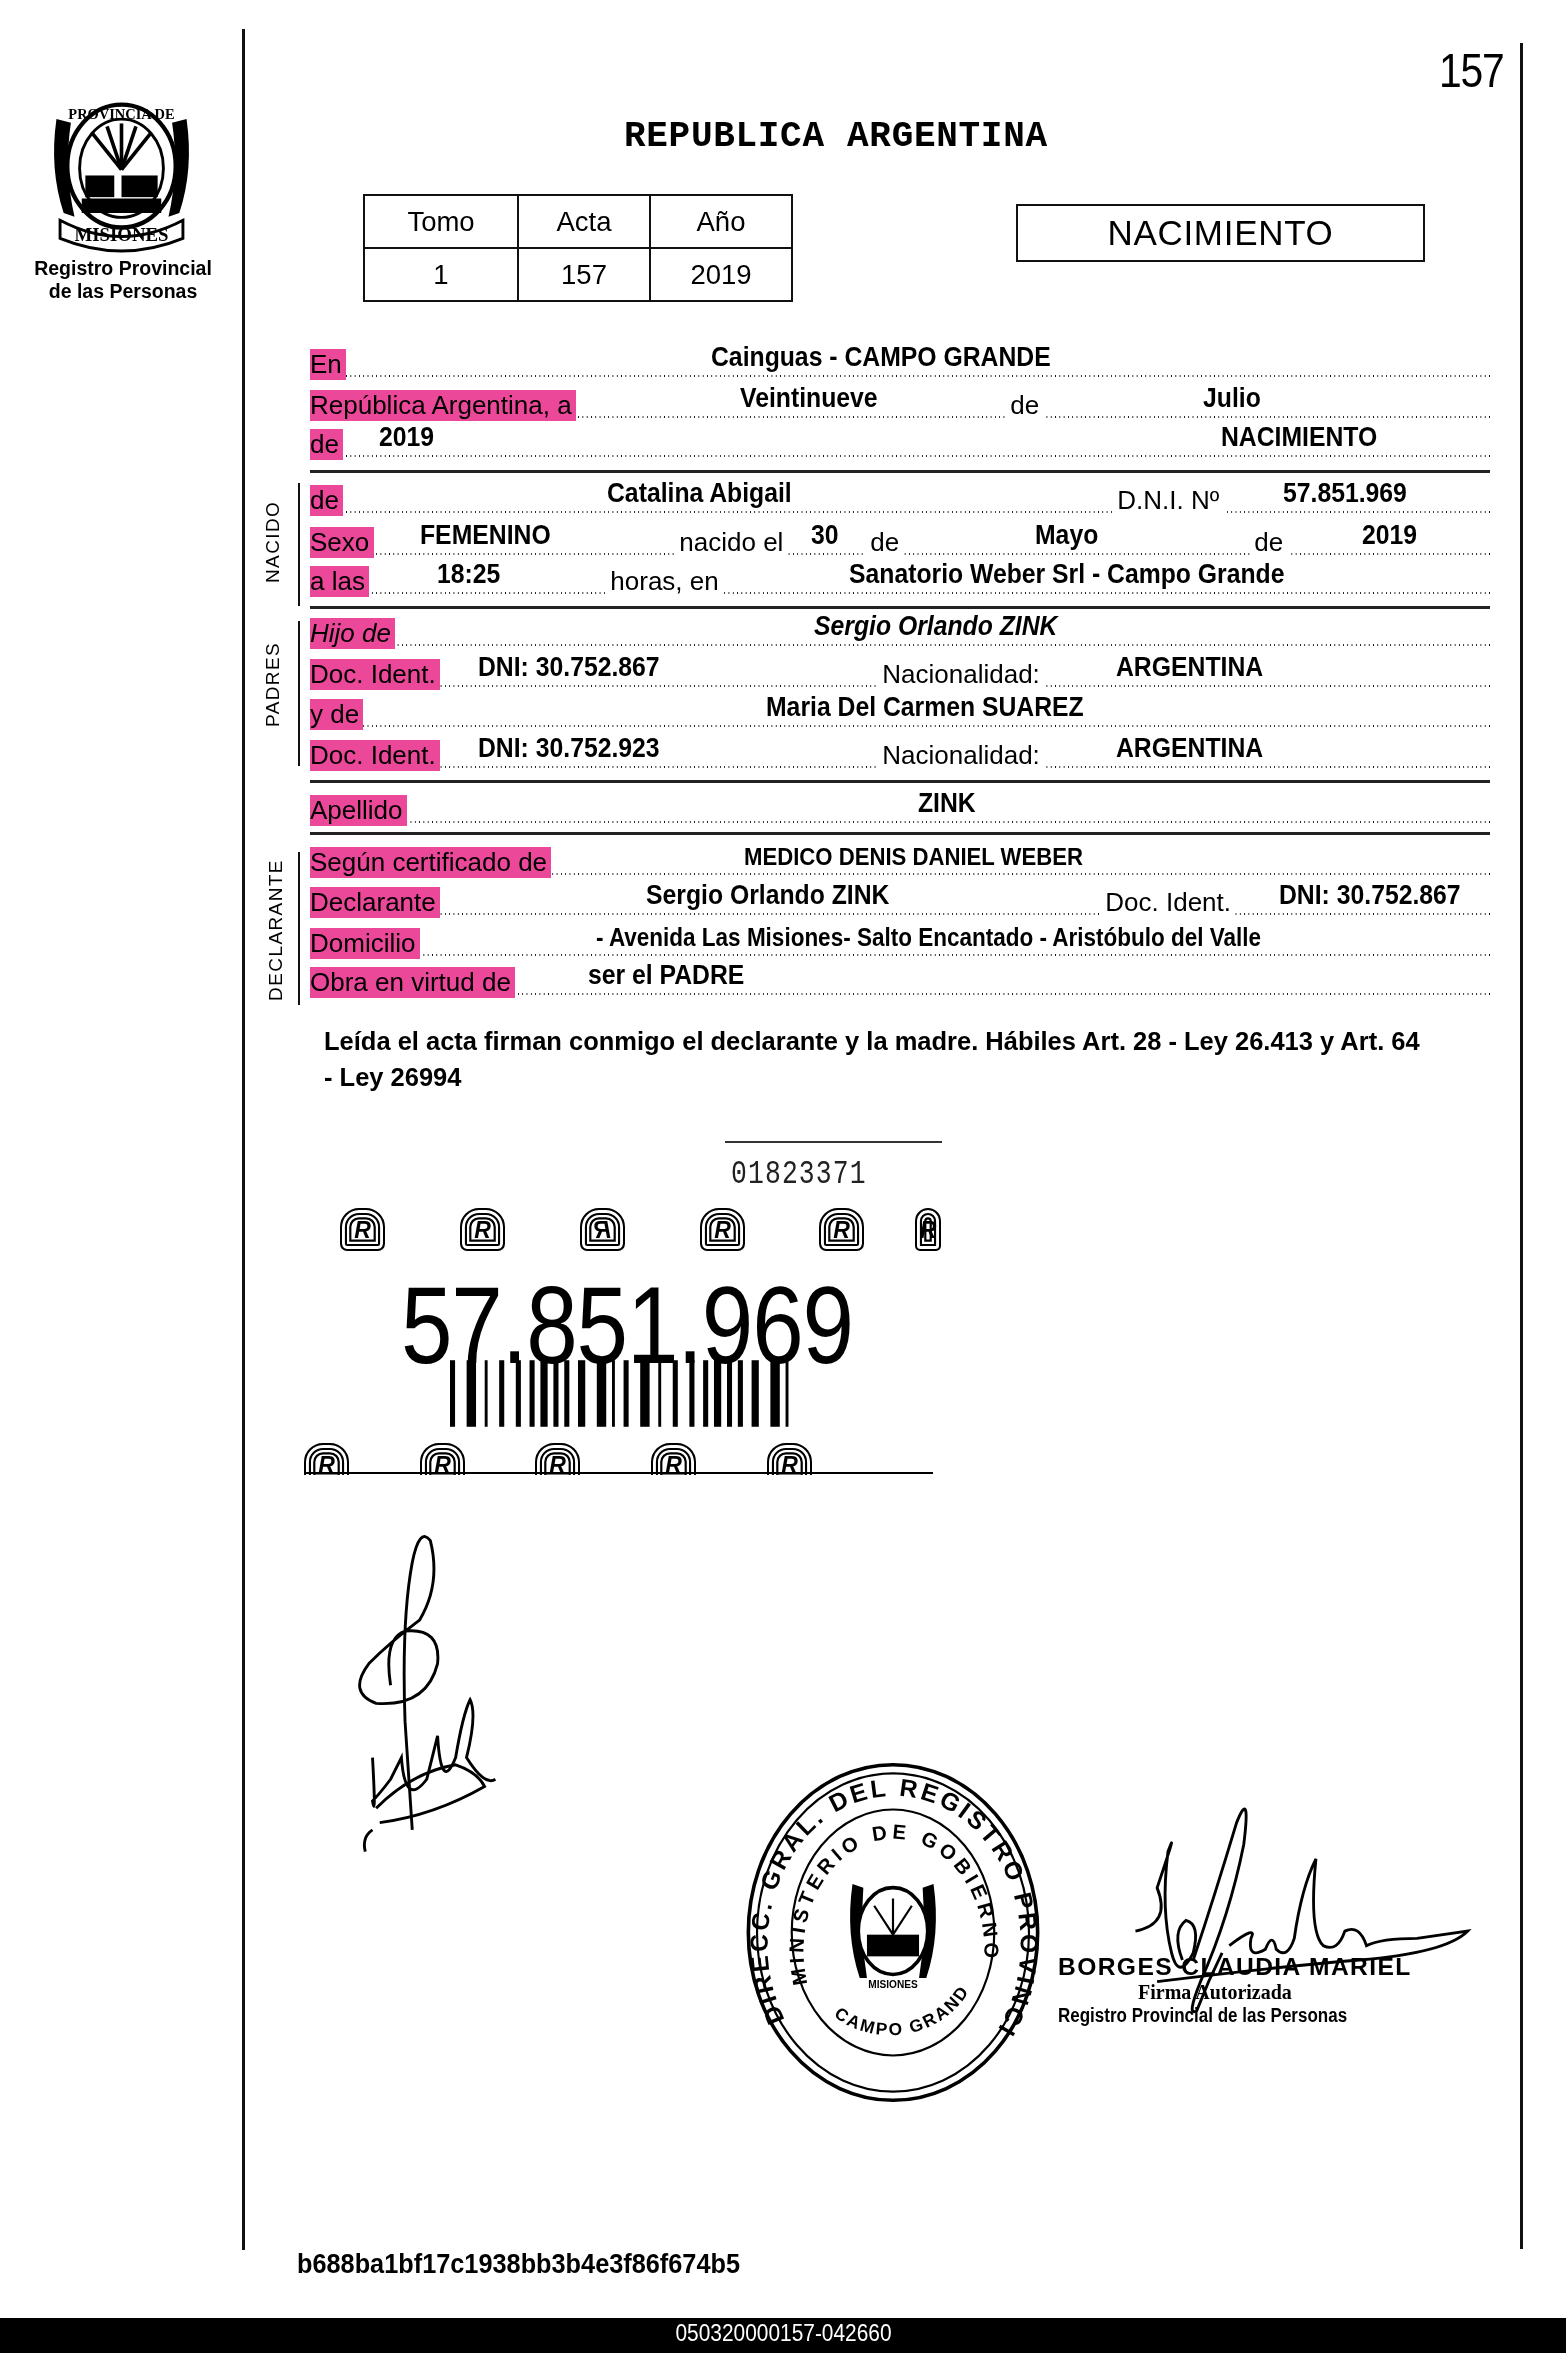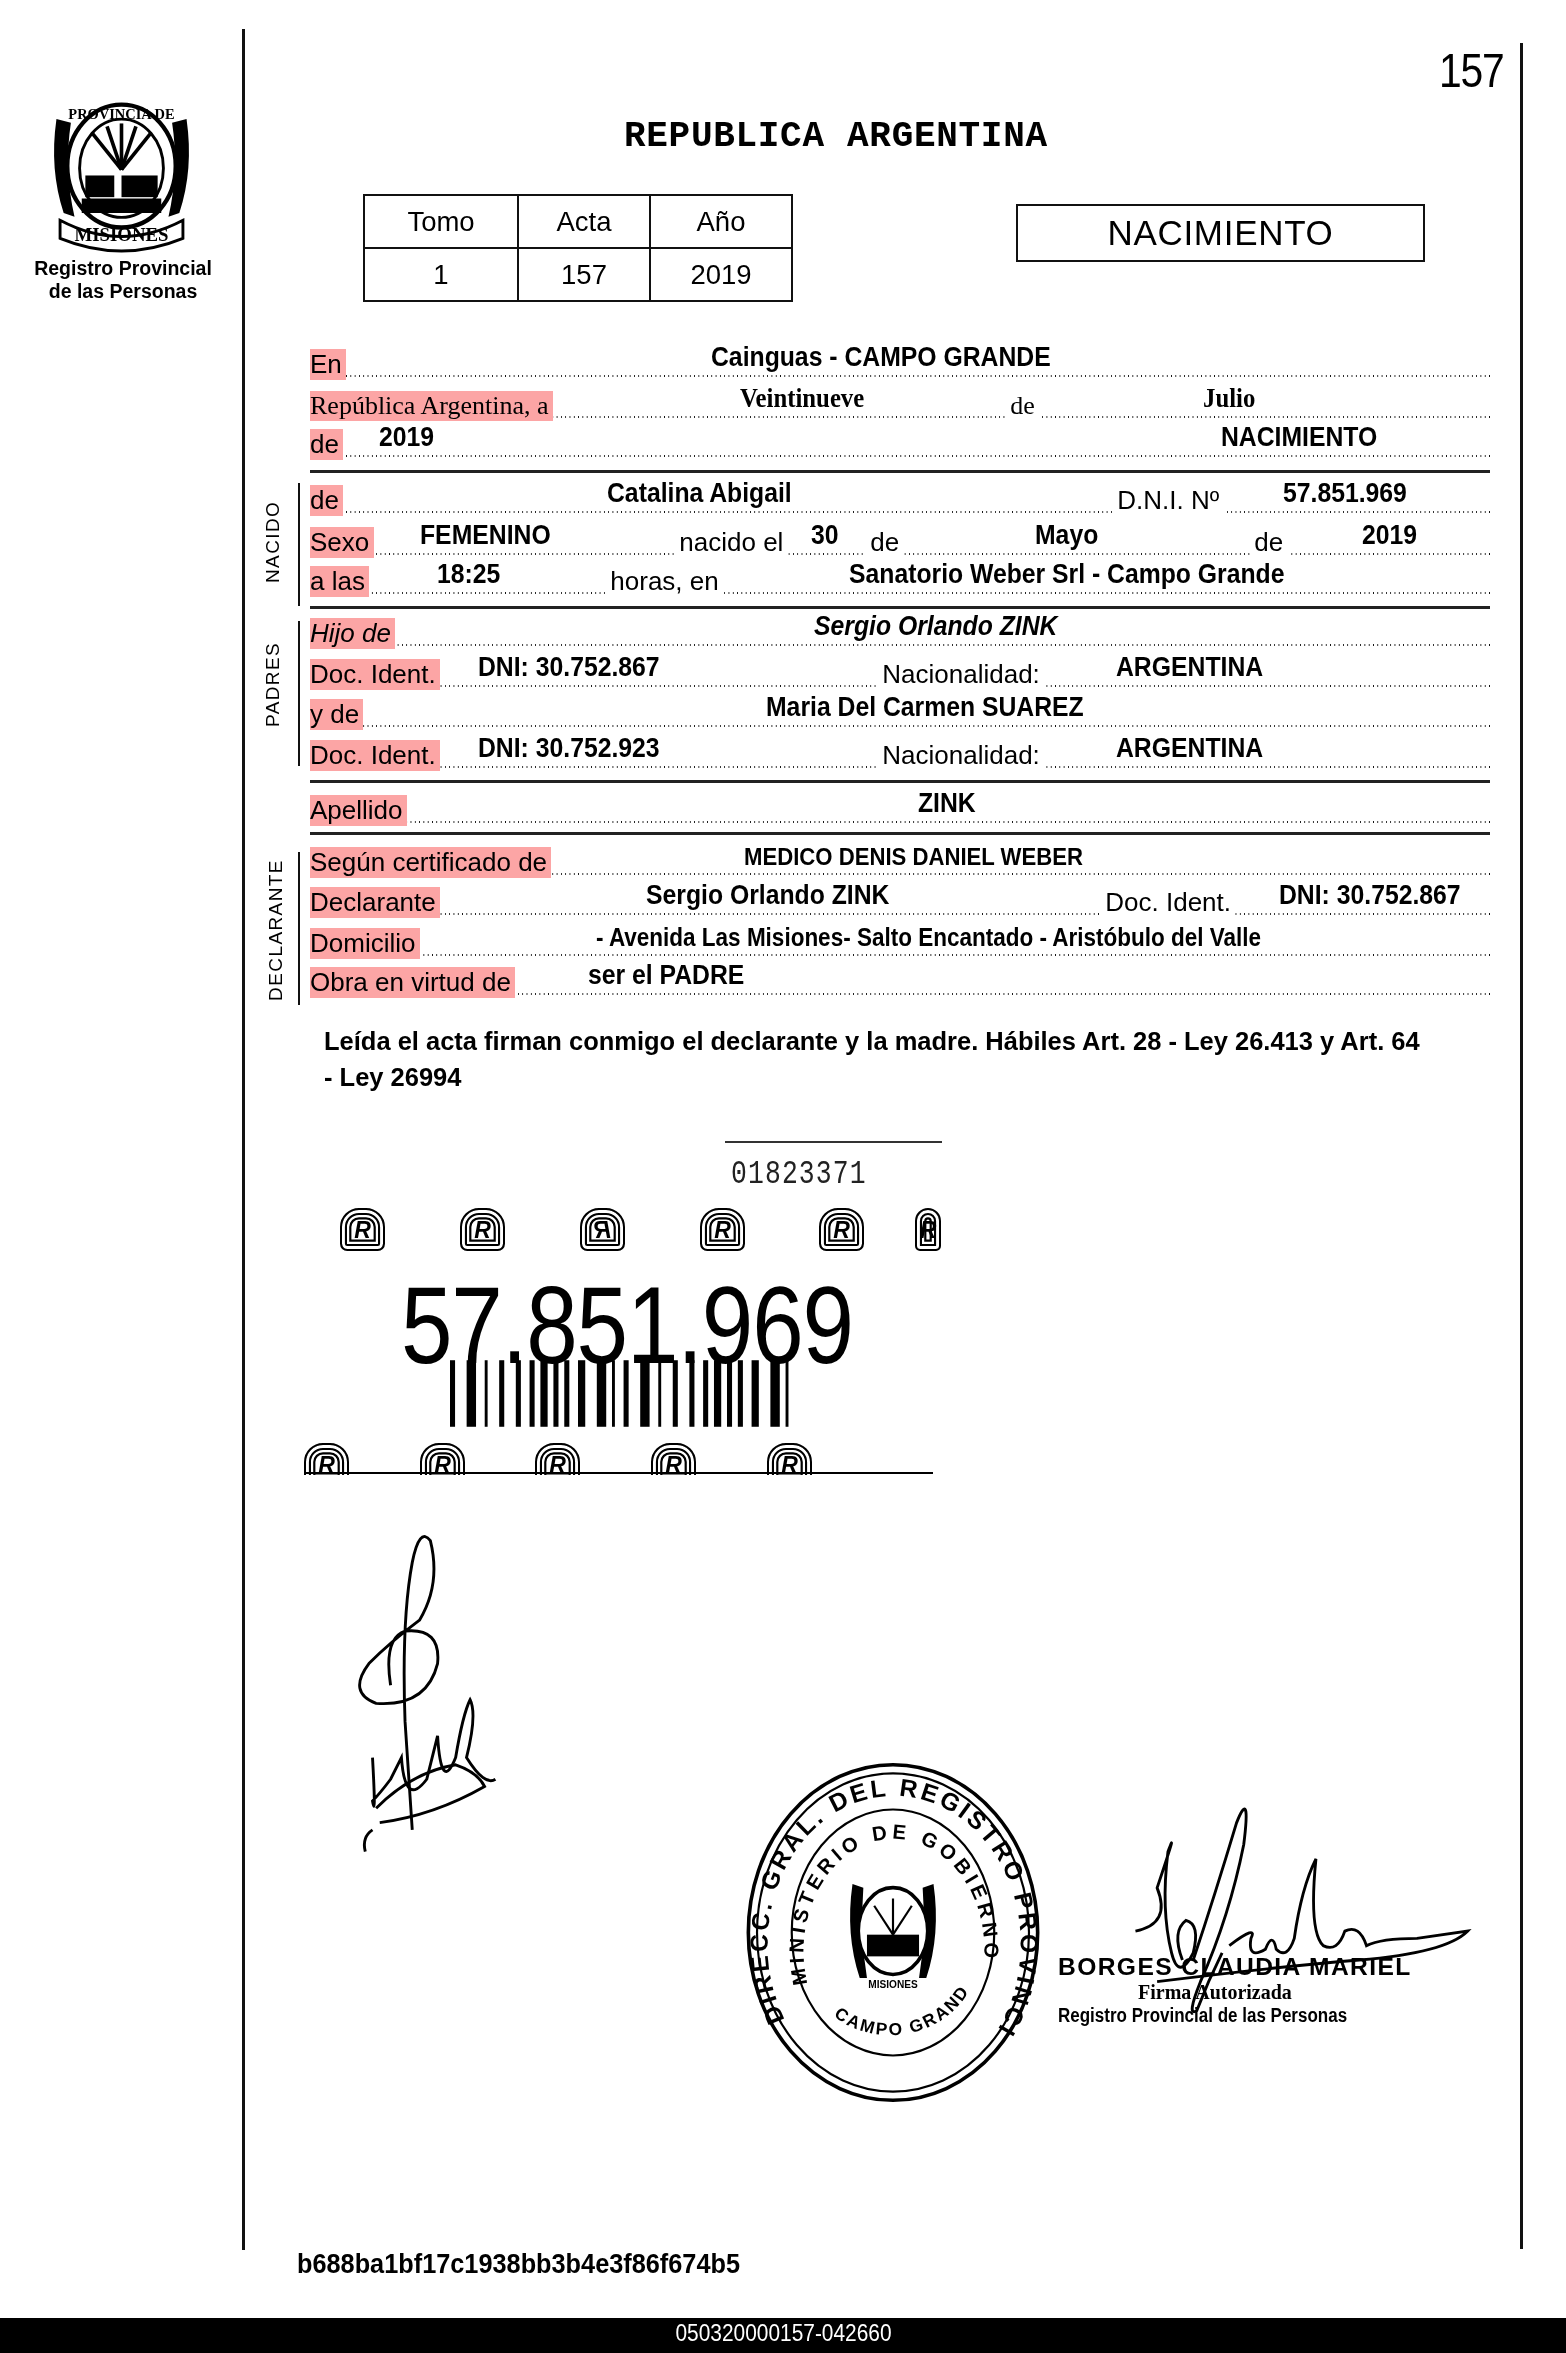--- a/index.html
+++ b/index.html
@@ -25,21 +25,21 @@
   .record-table { left: 363px; top: 194px; border-collapse: collapse; padding-left: 24px; }
   .record-table td { border: 2.9px solid #111; width: 135px; height: 51px; text-align: center; font-size: 27.5px; padding: 0; }
   .record-table td.c0 { width: 152px; }
   .record-table td.c1 { width: 130px; }
   .record-table td.c2 { width: 140px; }
 
   .type-box { left: 1016px; top: 204px; width: 405px; height: 54px; border: 2.9px solid #111; text-align: center; font-size: 35px; line-height: 54px; letter-spacing: 0.7px; }
 
   
   .row { position: absolute; left: 310px; width: 1180px; height: 36px; }
-  .row .lbl { position: absolute; bottom: 2.9px; font-size: 26px; white-space: nowrap; background: #fca5a5; padding-right: 4.3px; z-index: 2; margin-top: 40px; }
+  .row .lbl { position: absolute; bottom: 2.9px; font-size: 26px; white-space: nowrap; background: #ec4899; padding-right: 4.3px; z-index: 2; margin-top: 40px; }
   .row .dots { position: absolute; left: 0; right: 0; bottom: 5.8px; height: 2.2px;
     background-image: radial-gradient(circle, #111 0.8px, transparent 1px);
     background-size: 4.3px 2.2px; background-repeat: repeat-x; }
   .row .val { position: absolute; bottom: 10px; font-weight: bold; font-size: 27.5px; white-space: nowrap; transform: scaleX(0.9); transform-origin: left bottom; z-index: 3; }
   .row .lbl2 { position: absolute; bottom: 2.9px; font-size: 26px; white-space: nowrap; background: #fff; padding: 0 4.3px; z-index: 2; }
 
   .sep { position: absolute; left: 310px; width: 1180px; height: 2.9px; background: #222; }
 
   .section-bar { position: absolute; left: 298px; width: 2.2px; background: #111; }
   .section-label { position: absolute; font-size: 19px; letter-spacing: 1.4px; transform: rotate(-90deg); transform-origin: center; white-space: nowrap; text-align: center; }
@@ -117,21 +117,21 @@
 </tbody>
   </table>
 
 <div class="abs type-box">NACIMIENTO</div>
 
 <div class="row" style="top:347px;">
   <div class="dots"></div>
   <span class="lbl" style="left:0">En</span>
   <span class="val" style="left:401px">Cainguas - CAMPO GRANDE</span>
 </div>
-<div class="row" style="top:388px;font-family:Liberation Serif, serif;">
+<div class="row" style="top:388px;">
   <div class="dots"></div>
   <span class="lbl" style="left:0">República Argentina, a</span>
   <span class="val" style="left:430px">Veintinueve</span>
   <span class="lbl2" style="left:696px">de</span>
   <span class="val" style="left:893px">Julio</span>
 </div>
 <div class="row" style="top:427px;">
   <div class="dots"></div>
   <span class="lbl" style="left:0">de</span>
   <span class="val" style="left:69px">2019</span>

